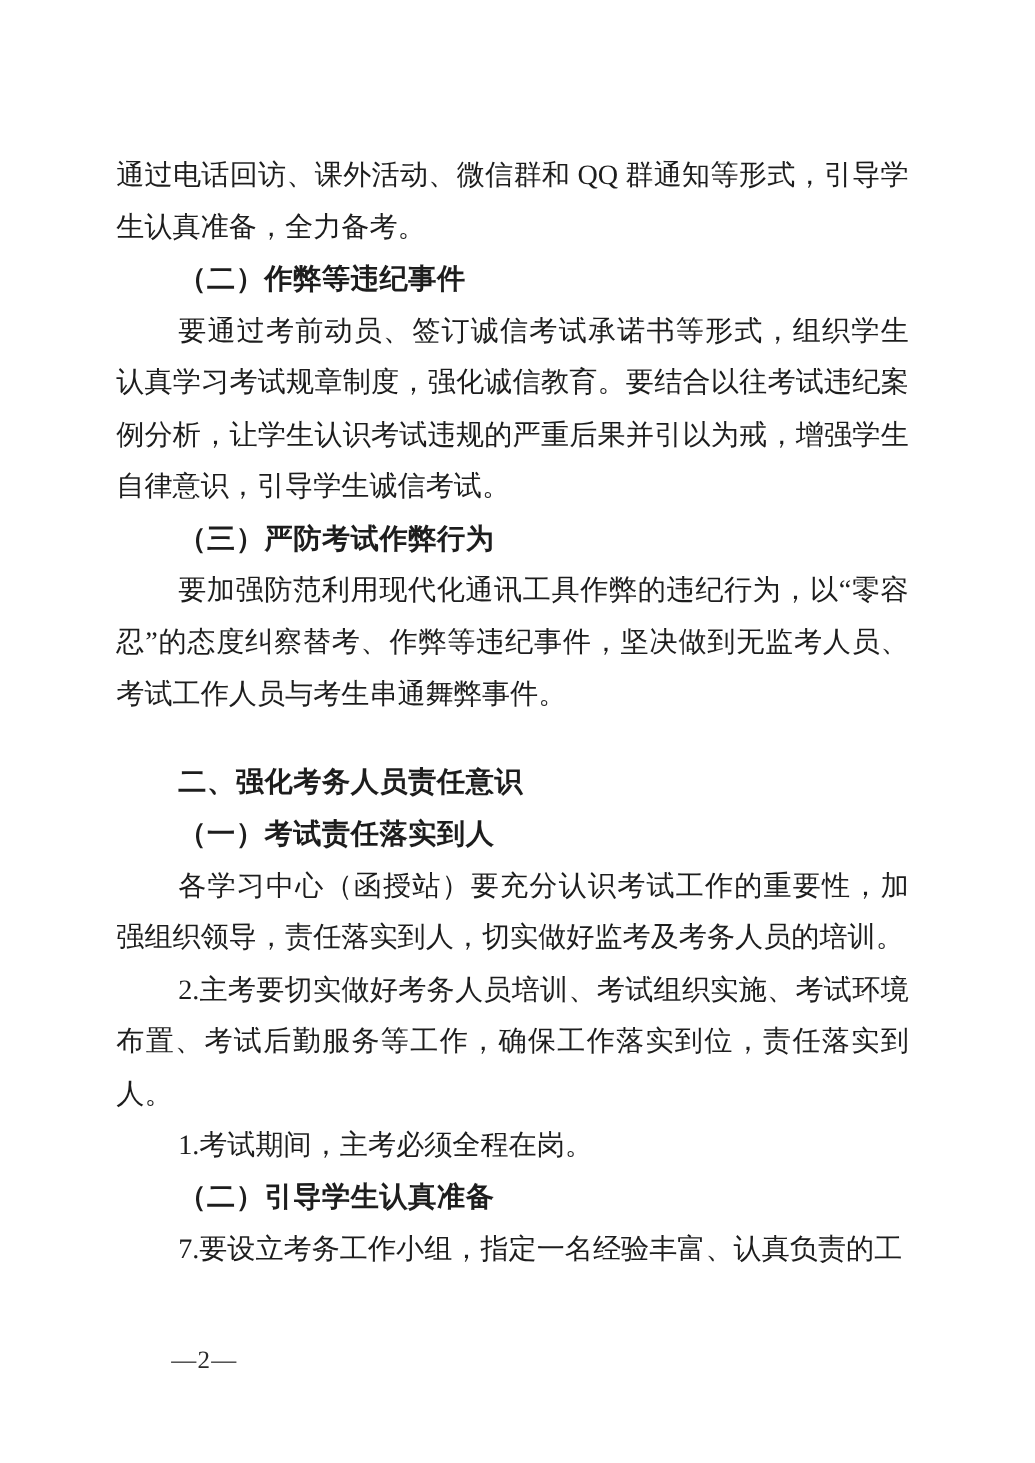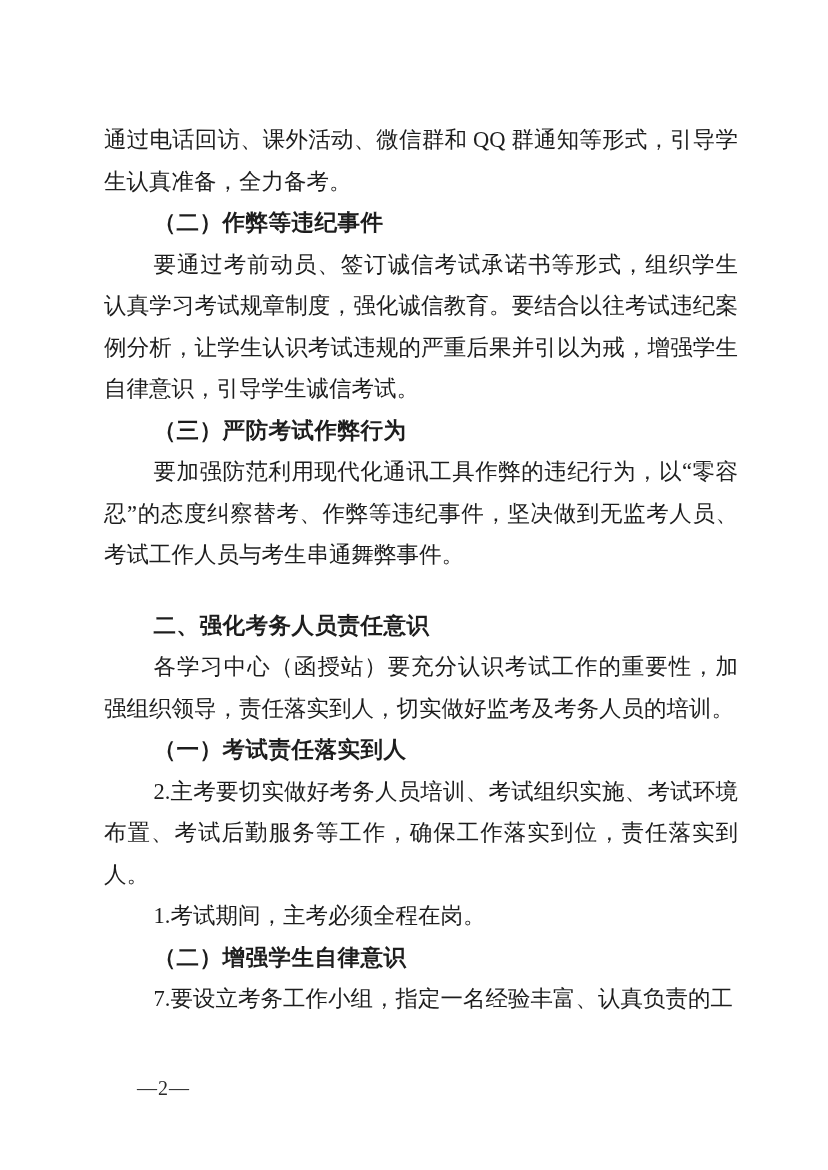--- a/index.html
+++ b/index.html
@@ -9,21 +9,21 @@
   }
   .page {
     position: relative;
     width: 828px;
     height: 1170px;
     background: #ffffff;
     overflow: hidden;
   }
   .doc-content {
     position: absolute;
-    left: 104px;
+    left: 93px;
     top: 119px;
     width: 634px;
     font-family: "Liberation Serif", serif;
     font-size: 22.5px;
     line-height: 41.5px;
     color: #1d1d1d;
     text-align: justify;
     text-justify: inter-ideograph;
   }
   .block {
@@ -60,21 +60,21 @@
 <body>
 
 <div class="page">
   <main class="doc-content">
       <div class="block paragraph">通过电话回访、课外活动、微信群和 QQ 群通知等形式，引导学生认真准备，全力备考。</div>
       <div class="block heading-2">（二）作弊等违纪事件</div>
       <div class="block paragraph indent">要通过考前动员、签订诚信考试承诺书等形式，组织学生认真学习考试规章制度，强化诚信教育。要结合以往考试违纪案例分析，让学生认识考试违规的严重后果并引以为戒，增强学生自律意识，引导学生诚信考试。</div>
       <div class="block heading-2">（三）严防考试作弊行为</div>
       <div class="block paragraph indent">要加强防范利用现代化通讯工具作弊的违纪行为，以“零容忍”的态度纠察替考、作弊等违纪事件，坚决做到无监考人员、考试工作人员与考生串通舞弊事件。</div>
       <div class="block heading-1">二、强化考务人员责任意识</div>
+      <div class="block heading-2">（一）考试责任落实到人</div>
       <div class="block paragraph indent">各学习中心（函授站）要充分认识考试工作的重要性，加强组织领导，责任落实到人，切实做好监考及考务人员的培训。</div>
-      <div class="block heading-2">（一）考试责任落实到人</div>
       <div class="block paragraph indent">2.主考要切实做好考务人员培训、考试组织实施、考试环境布置、考试后勤服务等工作，确保工作落实到位，责任落实到人。</div>
       <div class="block paragraph indent">1.考试期间，主考必须全程在岗。</div>
-      <div class="block heading-2">（二）增强学生自律意识</div>
+      <div class="block heading-2">（二）引导学生认真准备</div>
       <div class="block paragraph indent">7.要设立考务工作小组，指定一名经验丰富、认真负责的工</div>
     </main>
   <div class="page-number">—2—</div>
 </div>
 
 </body></html>

